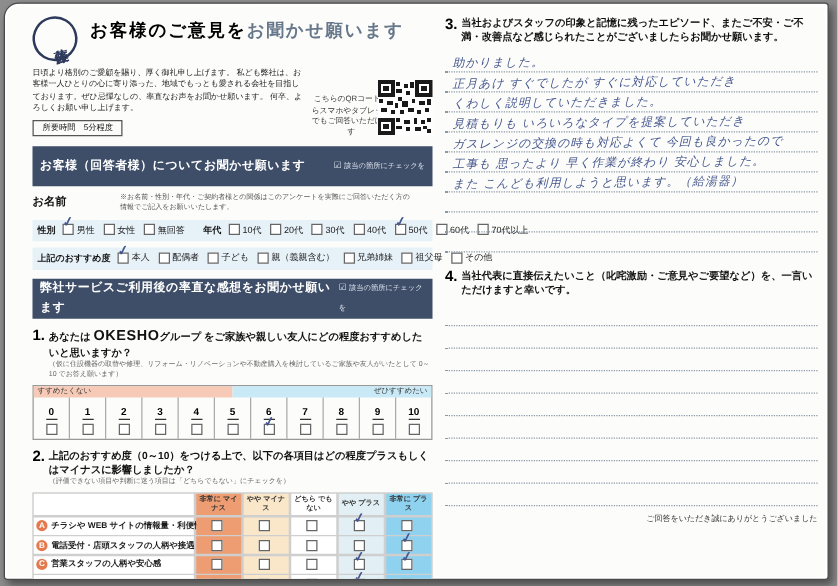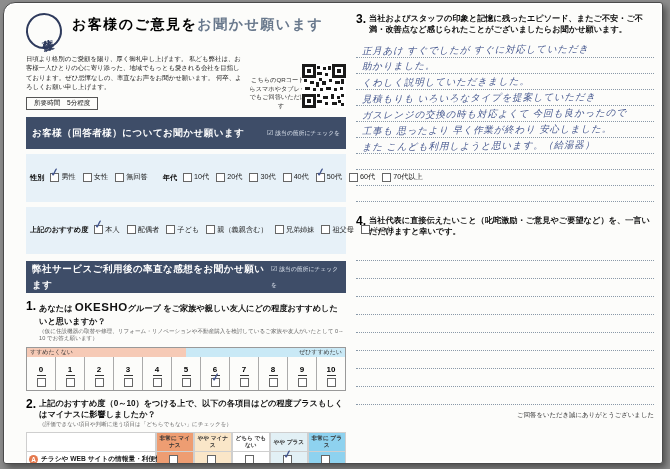--- a/index.html
+++ b/index.html
@@ -21,21 +21,21 @@
 
   
   .bar{margin-top:7px;background:#3e4d68;color:#fff;font-size:9.5px;font-weight:bold;height:32px;line-height:16px;padding:0 6px;display:flex;justify-content:space-between;align-items:center;letter-spacing:0.5px;}
   .badge{font-size:5.8px;font-weight:normal;color:#dde4ee;letter-spacing:0;}
   .badge .bx{font-size:7px;margin-right:2px;}
 
   .namerow{display:flex;margin-top:6px;align-items:flex-start;}
   .namelab{font-size:9px;font-weight:bold;color:#111;flex:0 0 70px;}
   .namenote{font-size:5.6px;color:#555;line-height:1.4;width:235px;}
 
-  .fieldrow{background:#e7f1f8;margin-top:5px;padding:18px 4px;display:flex;align-items:center;font-size:7.2px;white-space:nowrap;}
+  .fieldrow{background:#e7f1f8;margin-top:5px;padding:3px 4px;display:flex;align-items:center;font-size:7.2px;white-space:nowrap;}
   .flab{font-weight:bold;margin-right:6px;color:#111;}
   .cb-item{display:inline-flex;align-items:center;margin-right:7px;}
   .cbox{display:inline-block;width:7px;height:7px;border:1px solid #666;background:#fff;position:relative;margin-right:2px;flex:0 0 auto;}
   .check{position:absolute;top:-7px;left:-1px;font-size:11px;line-height:1;color:#45578e;transform:rotate(-10deg);font-weight:bold;}
   .cblab{color:#222;}
 
   
   .q{display:flex;margin-top:7px;}
   .qnum{font-size:12px;font-weight:bold;margin-right:3px;line-height:1.1;}
   .qtext{font-size:8.2px;font-weight:bold;line-height:1.35;color:#111;}
@@ -119,20 +119,24 @@
             <rect x="26" y="26" width="2" height="2"></rect>
         </g>
       </svg>
     </div>
 
     <div class="bar">
       <span>お客様（回答者様）についてお聞かせ願います</span>
       <span class="badge"><span class="bx">☑</span><span>該当の箇所にチェックを</span></span>
     </div>
 
+    <div class="namerow">
+      <span class="namelab">お名前</span>
+      <span class="namenote">※お名前・性別・年代・ご契約者様との関係はこのアンケートを実際にご回答いただく方の情報でご記入をお願いいたします。</span>
+    </div>
 
     <div class="fieldrow">
       <span class="flab">性別</span>
       <span><span class="cb-item">
             <span class="cbox">
               <span class="check">✓</span>
             </span>
             <span class="cblab">男性</span>
           </span><span class="cb-item">
             <span class="cbox"></span>
@@ -378,24 +382,24 @@
 
   </div>
 
   <div class="col-right">
     <div class="q" style="margin-top:0;">
       <span class="qnum">3.</span>
       <span class="qtext">当社およびスタッフの印象と記憶に残ったエピソード、またご不安・ご不満・改善点など感じられたことがございましたらお聞かせ願います。</span>
     </div>
     <div style="margin-top:7px;">
         <div class="ansline">
+          <span class="hand">助かりました。</span>
+        </div>
+        <div class="ansline">
           <span class="hand">正月あけ すぐでしたが すぐに対応していただき</span>
-        </div>
-        <div class="ansline">
-          <span class="hand">助かりました。</span>
         </div>
         <div class="ansline">
           <span class="hand">くわしく説明していただきました。</span>
         </div>
         <div class="ansline">
           <span class="hand">見積もりも いろいろなタイプを提案していただき</span>
         </div>
         <div class="ansline">
           <span class="hand">ガスレンジの交換の時も対応よくて 今回も良かったので</span>
         </div>

